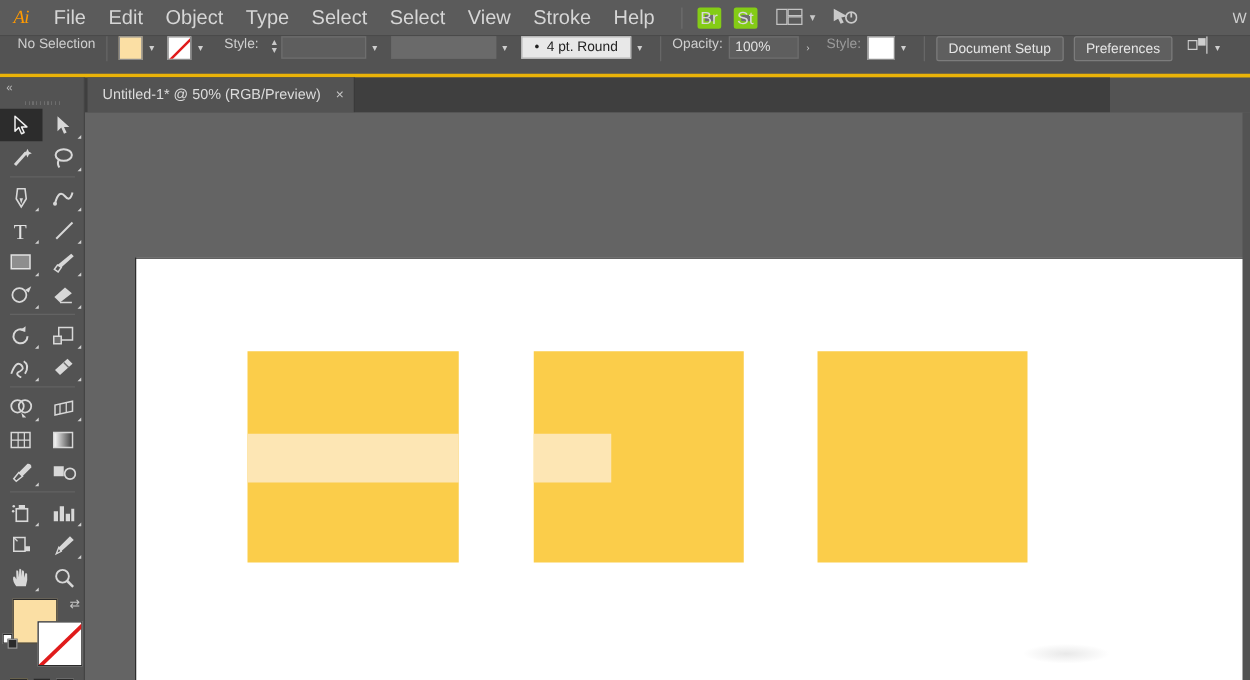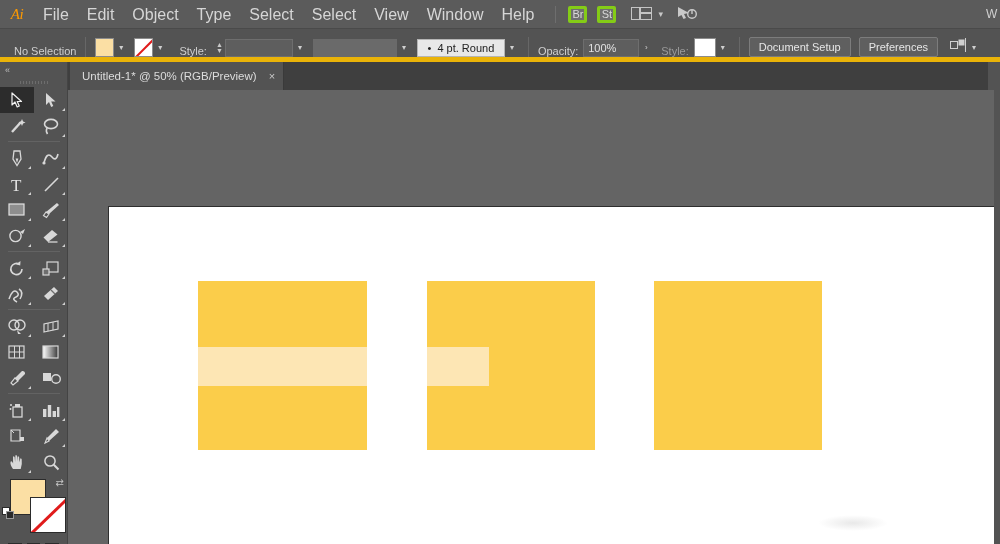--- a/index.html
+++ b/index.html
@@ -25,37 +25,37 @@
     font-family: "Liberation Serif", serif;
     letter-spacing: -0.5px;
   }
   .menu-item {
     padding: 0 9px; height: 29px; line-height: 29px;
     color: #d6d6d6; font-size: 16px; white-space: nowrap; cursor: default;
   }
   .mb-sep { width: 1px; height: 17px; background: #6e6e6e; margin: 0 7px 0 12px; }
   .mb-btn {
     width: 19px; height: 17px; margin: 0 5px;
-    background: #6f6f6f; border: 3px solid #84cc16; border-radius: 2px;
-    color: #d9d9d9; font-size: 11px; display: flex; align-items: center; justify-content: center;
+    background: #6f6f6f; border: 6px solid #84cc16; border-radius: 2px;
+    color: #d9d9d9; font-size: 14px; display: flex; align-items: center; justify-content: center;
   }
   .mb-arrange { width: 22px; height: 15px; margin-left: 10px; position: relative; }
   .mb-arrange .ar-box { position: absolute; border: 1px solid #c4c4c4; }
   .chev { color: #c8c8c8; font-size: 9px; margin-left: 5px; }
   .mb-pointer { margin-left: 14px; color: #c9c9c9; font-size: 14px; }
   .ws-label {
     position: absolute; right: 0; top: 0; height: 29px; line-height: 29px;
     color: #d0d0d0; font-size: 12px; padding-right: 2px; overflow: hidden; width: 14px;
   }
 
   
   .controlbar {
     position: absolute; left: 0; top: 29px; width: 1000px; height: 33px;
-    background: #535353; display: flex; align-items: flex-end;
-    border-bottom: 5px solid #eab308;
+    background: #535353; display: flex; align-items: flex-start;
+    border-bottom: 3px solid #eab308;
   }
   .cb-label { color: #cfcfcf; font-size: 11px; white-space: nowrap; }
   .cb-dim { color: #9a9a9a; font-size: 11px; white-space: nowrap; }
   .cb-sep { width: 1px; height: 20px; background: #676767; margin: 0 9px; }
   .swatch-box {
     width: 19px; height: 19px; border: 1px solid #8c8c8c;
   }
   .mini-chev {
     width: 14px; height: 19px; display: flex; align-items: center; justify-content: center;
     color: #cfcfcf; font-size: 8px;
@@ -78,21 +78,21 @@
   }
   .btn {
     height: 20px; padding: 0 9px; background: #5f5f5f; border: 1px solid #7c7c7c;
     border-radius: 2px; color: #e6e6e6; font-size: 11px;
     display: flex; align-items: center; justify-content: center; white-space: nowrap;
   }
   .style-swatch { width: 22px; height: 19px; background: #fff; border: 1px solid #8c8c8c; }
 
   
   .tabbar {
-    position: absolute; left: 0; top: 62px; width: 988px; height: 28px;
+    position: absolute; left: 0; top: 62px; width: 888px; height: 28px;
     background: #3f3f3f;
   }
   .doctab {
     position: absolute; left: 70px; top: 0; height: 28px;
     background: #535353;
     display: flex; align-items: center; padding: 0 8px 0 12px;
     border-right: 1px solid #3a3a3a;
   }
   .doctab .tlabel { color: #dcdcdc; font-size: 11.5px; white-space: nowrap; }
   .doctab .tclose { color: #c9c9c9; font-size: 11px; margin-left: 12px; }
@@ -182,21 +182,21 @@
   <div class="menubar">
     <div class="ai-logo">Ai</div>
 
     <div class="menu-item">File</div>
     <div class="menu-item">Edit</div>
     <div class="menu-item">Object</div>
     <div class="menu-item">Type</div>
     <div class="menu-item">Select</div>
     <div class="menu-item">Select</div>
     <div class="menu-item">View</div>
-    <div class="menu-item">Window</div>
+    <div class="menu-item">Stroke</div>
     <div class="menu-item">Help</div>
 
     <div class="mb-sep"></div>
 
     <div class="mb-btn">Br</div>
     <div class="mb-btn">St</div>
 
     <div class="mb-arrange">
       <div class="ar-box" style="left:0;top:0;width:9px;height:13px;"></div>
       <div class="ar-box" style="left:9px;top:0;width:12px;height:6px;"></div>

